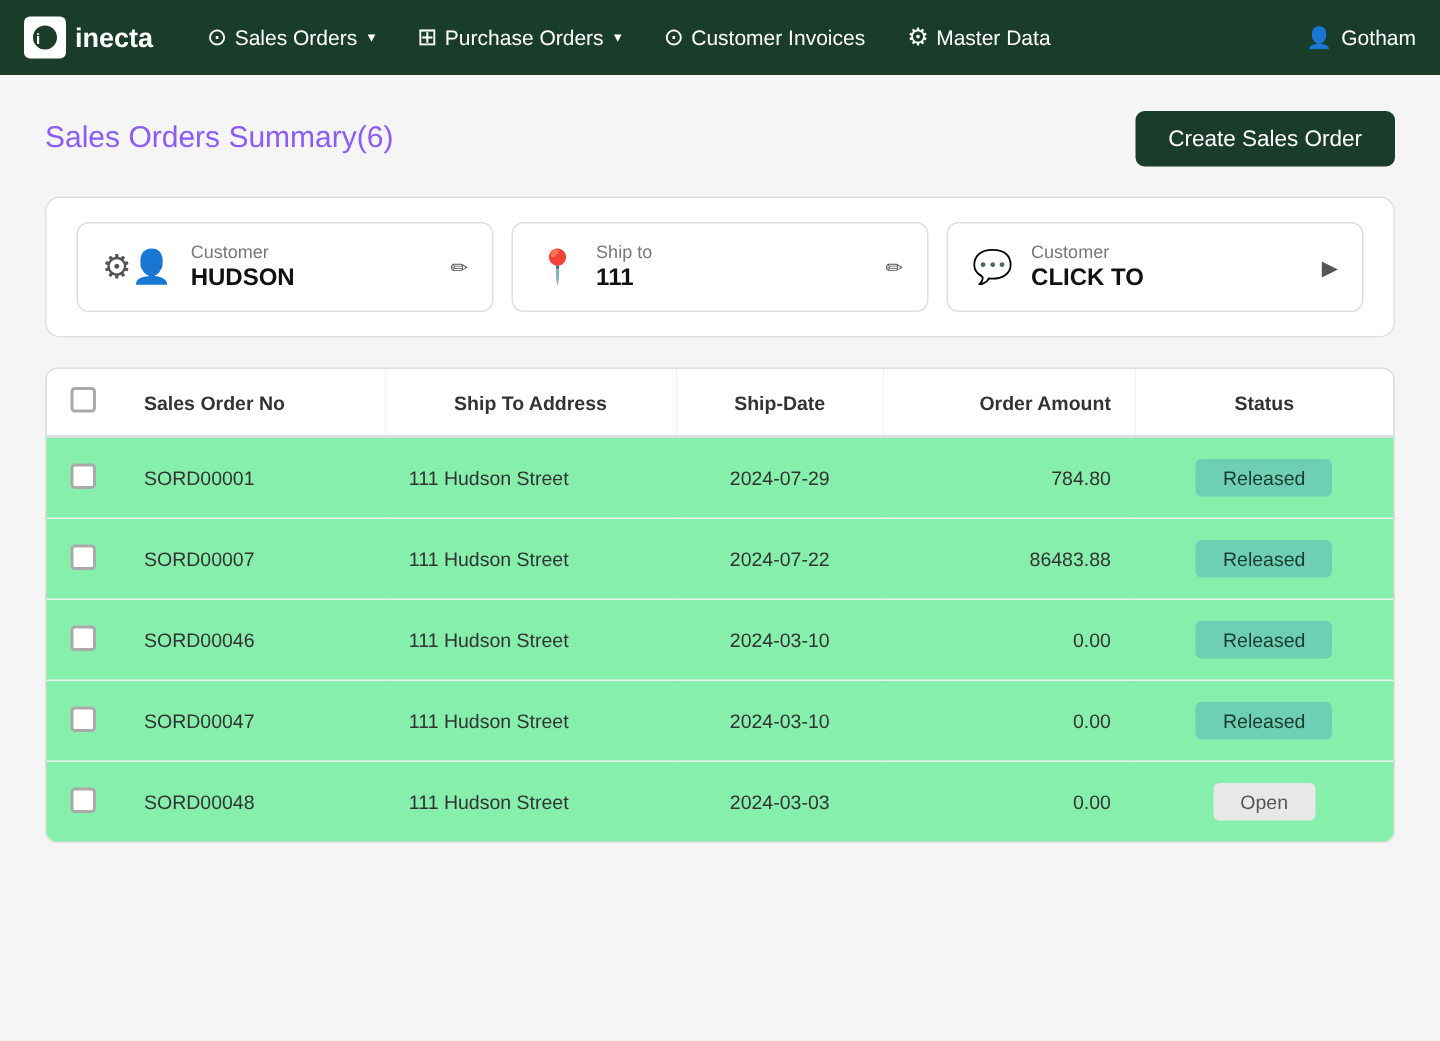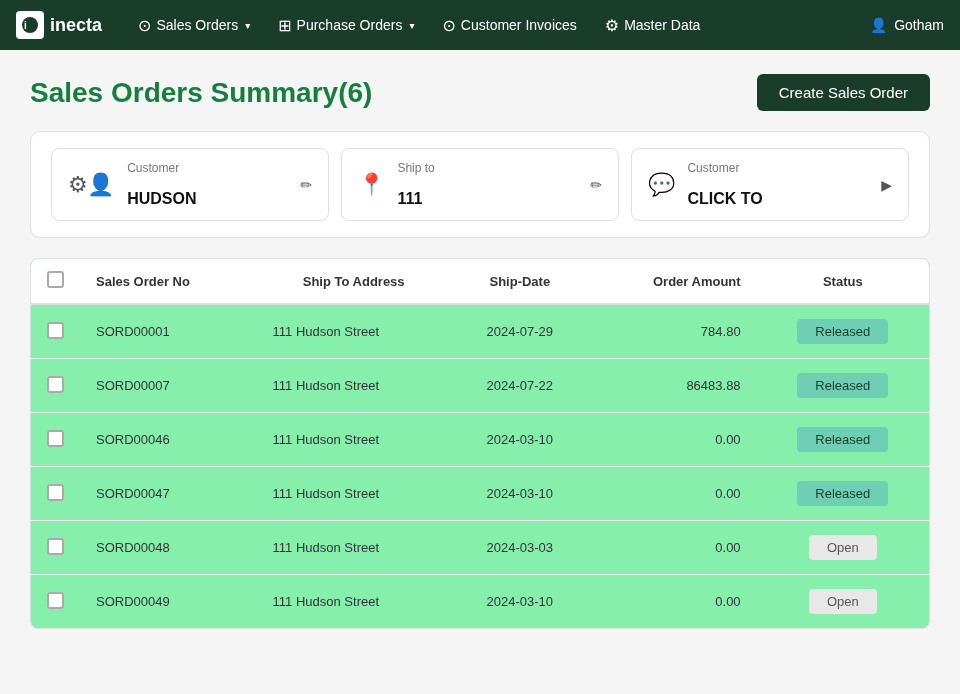--- a/index.html
+++ b/index.html
@@ -46,21 +46,21 @@
       color: #fff; font-size: 14px;
       margin-left: auto;
     }
 
     
     .main { padding: 24px 30px; }
     .page-header {
       display: flex; align-items: center; justify-content: space-between;
       margin-bottom: 20px;
     }
-    .page-title { font-size: 28px; font-weight: 700; color: #15803d; }
+    .page-title { font-size: 20px; font-weight: 400; color: #8b5cf6; }
 
     .create-btn {
       background: #1a3d2b;
       color: #fff;
       border: none;
       padding: 10px 22px;
       border-radius: 6px;
       font-size: 15px;
       cursor: pointer;
       font-weight: 500;
@@ -82,21 +82,21 @@
       border-radius: 8px;
       padding: 12px 16px;
       display: flex;
       align-items: center;
       gap: 12px;
       background: #fff;
       cursor: pointer;
     }
     .filter-card-icon { font-size: 22px; color: #555; flex-shrink: 0; }
     .filter-card-body { flex: 1; }
-    .filter-card-label { font-size: 12px; color: #777; margin-bottom: 15px; }
+    .filter-card-label { font-size: 12px; color: #777; margin-bottom: 2px; }
     .filter-card-value { font-size: 16px; font-weight: 600; color: #111; }
     .filter-card-action { color: #555; font-size: 14px; cursor: pointer; }
 
     
     .table-container {
       background: #86efac;
       border: 1px solid #e0e0e0;
       border-radius: 8px;
       overflow: hidden;
     }
@@ -307,29 +307,17 @@
       <span class="checkbox"></span>
     </td>
     <td>SORD00048</td>
     <td>111 Hudson Street</td>
     <td>2024-03-03</td>
     <td>0.00</td>
     <td>
       <span class="status-badge status-open">Open</span>
     </td>
   </tr>
-          <tr>
-    <td>
-      <span class="checkbox"></span>
-    </td>
-    <td>SORD00049</td>
-    <td>111 Hudson Street</td>
-    <td>2024-03-10</td>
-    <td>0.00</td>
-    <td>
-      <span class="status-badge status-open">Open</span>
-    </td>
-  </tr>
         </tbody>
     </table>
   </div>
 
 </div>
 
 </body></html>

